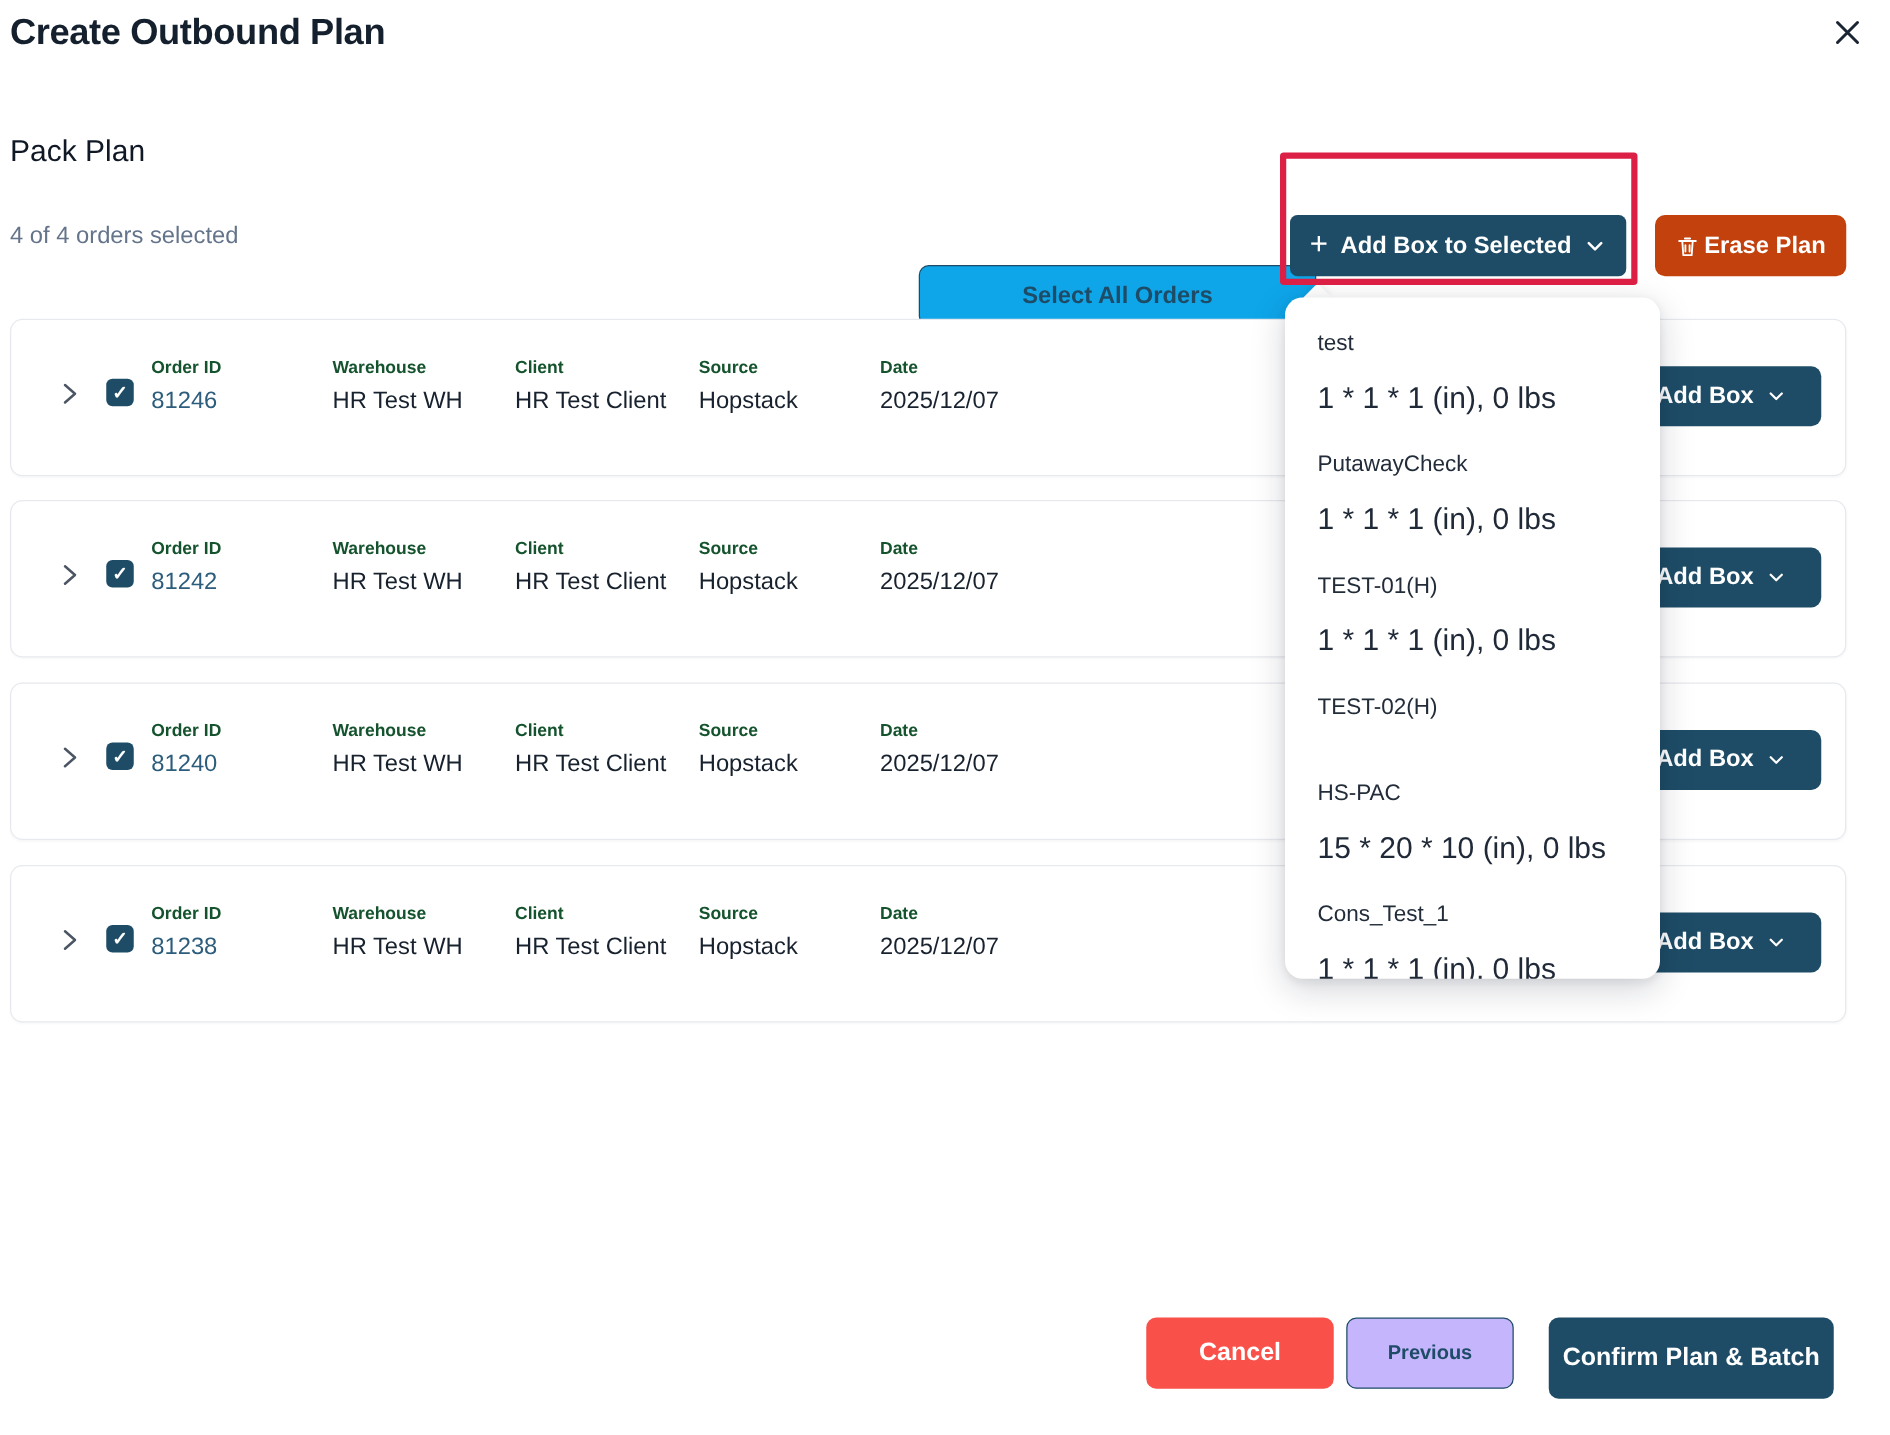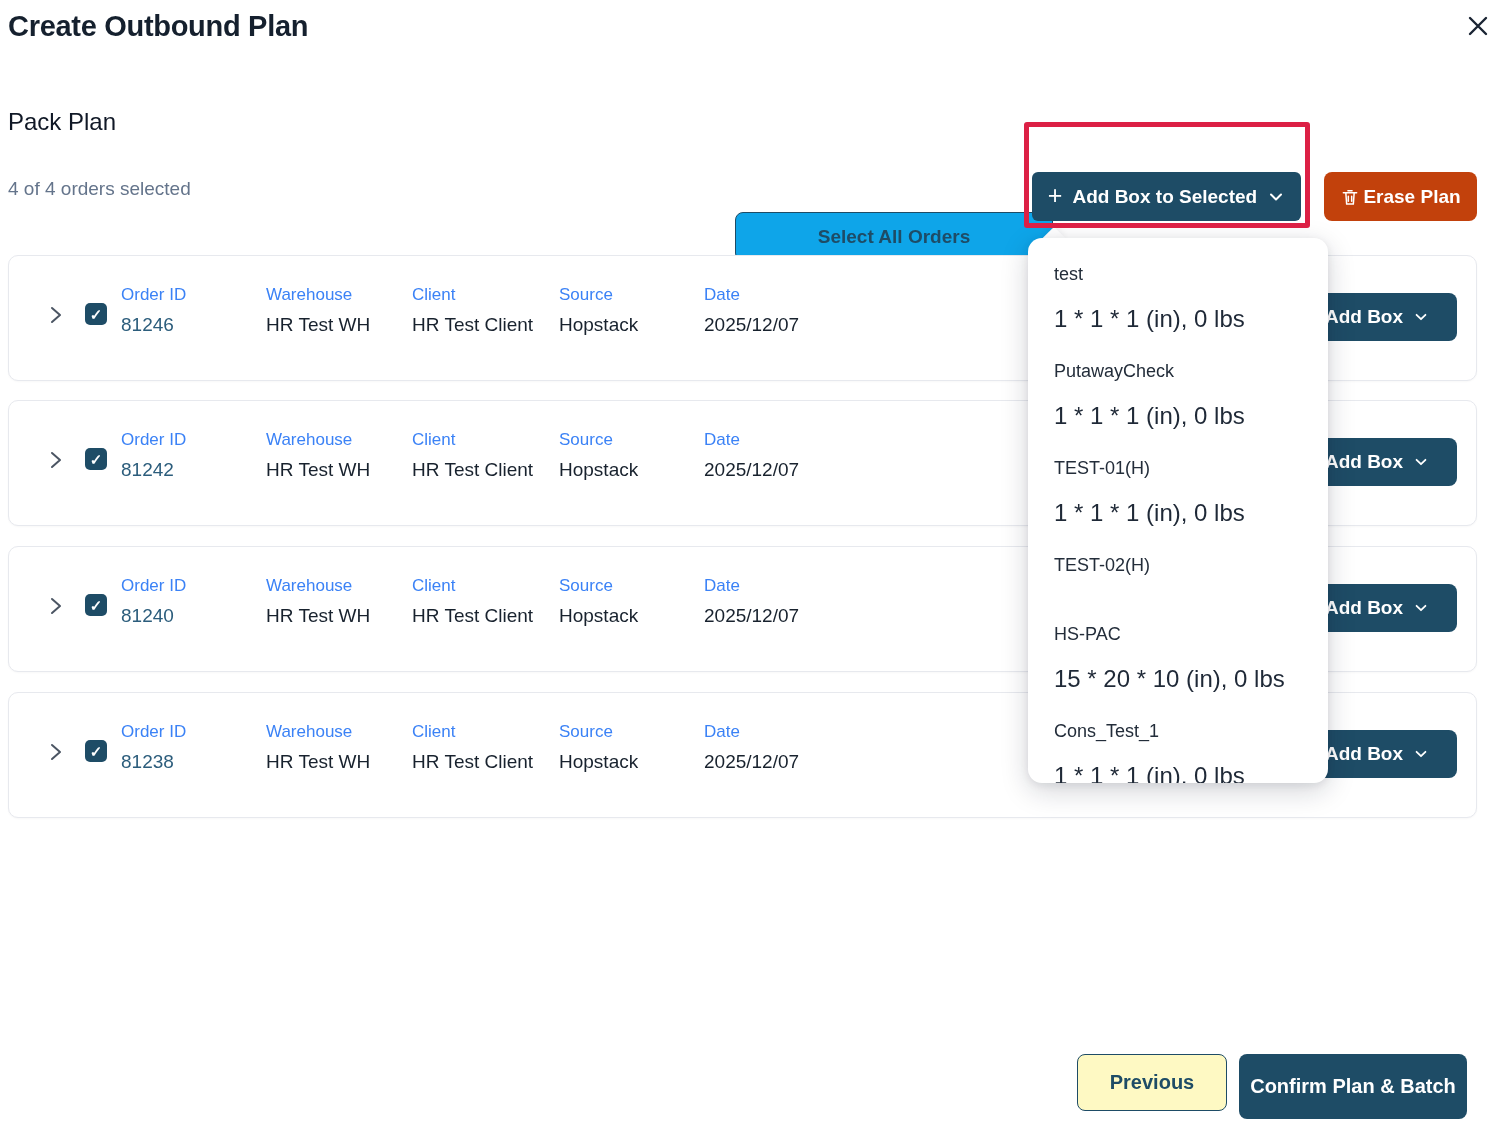--- a/index.html
+++ b/index.html
@@ -30,38 +30,38 @@
   .row-expand { position: absolute; left: 32px; top: 44px; width: 30px; height: 30px; display: flex; align-items: center; justify-content: center; background: transparent; border: none; cursor: pointer; }
   .row-checkbox { position: absolute; left: 76px; top: 47px; width: 22px; height: 22px; background: #1e4c66; border-radius: 5px; display: flex; align-items: center; justify-content: center; cursor: pointer; }
   .check-glyph { color: #fff; font-size: 15px; font-weight: 700; line-height: 1; }
 
   .col { position: absolute; top: 29px; display: flex; flex-direction: column; gap: 9px; }
   .col-orderid   { left: 112px; }
   .col-warehouse { left: 257px; }
   .col-client    { left: 403px; }
   .col-source    { left: 550px; }
   .col-date      { left: 695px; }
-  .col-label { font-size: 17px; color: #3b82f6; font-weight: 400; }
+  .col-label { font-size: 14px; color: #14532d; font-weight: 700; }
   .col-value { font-size: 19px; color: #18222e; }
   .order-id-link { color: #2c5d7c; font-weight: 500; cursor: pointer; }
 
   .row-add-box { position: absolute; width: 160px; height: 48px; background: #1e4c66; color: #fff; z-index: 1; }
   .rb-1 { left: 1297px; top: 293px; } .rb-2 { left: 1297px; top: 438px; }
   .rb-3 { left: 1297px; top: 584px; } .rb-4 { left: 1297px; top: 730px; }
 
   
   .dropdown-caret { position: absolute; left: 1046px; top: 230px; width: 16px; height: 16px; background: #fff; transform: rotate(45deg); z-index: 4; box-shadow: -2px -2px 6px rgba(15,23,42,0.06); }
   .dropdown-panel { position: absolute; left: 1028px; top: 238px; width: 300px; height: 545px; background: #fff; border-radius: 14px; box-shadow: 0 8px 28px rgba(15,23,42,0.18), 0 2px 8px rgba(15,23,42,0.08); z-index: 5; overflow: hidden; padding-top: 12px; }
   .dd-item { padding: 14px 26px; cursor: pointer; }
   .dd-name { font-size: 18px; color: #232d3a; margin-bottom: 20px; }
   .dd-dims { font-size: 24px; color: #1f2937; }
 
   
   .btn-cancel   { position: absolute; left: 917px;  top: 1054px; width: 150px; height: 57px; background: #f9504a; color: #fff; font-size: 20px; }
-  .btn-previous { position: absolute; left: 1077px; top: 1054px; width: 150px; height: 57px; background: #fef9c3; border: 1.5px solid #1e4c66; color: #1e4c66; font-size: 20px; }
+  .btn-previous { position: absolute; left: 1077px; top: 1054px; width: 134px; height: 57px; background: #c4b5fd; border: 1.5px solid #1e4c66; color: #1e4c66; font-size: 16px; }
   .btn-confirm  { position: absolute; left: 1239px; top: 1054px; width: 228px; height: 65px; background: #1e4c66; color: #fff; font-size: 20px; }
 
   svg { display: block; }
 </style>
 </head>
 <body>
 
 <div class="modal">
 
   <div class="page-title">Create Outbound Plan</div>
@@ -285,16 +285,17 @@
     <div class="dd-item">
       <div class="dd-name">HS-PAC</div>
       <div class="dd-dims">15 * 20 * 10 (in), 0 lbs</div>
     </div>
     <div class="dd-item">
       <div class="dd-name">Cons_Test_1</div>
       <div class="dd-dims">1 * 1 * 1 (in), 0 lbs</div>
     </div>
   </div>
 
+  <button class="btn btn-cancel">Cancel</button>
   <button class="btn btn-previous">Previous</button>
   <button class="btn btn-confirm">Confirm Plan &amp; Batch</button>
 
 </div>
 
 </body></html>

